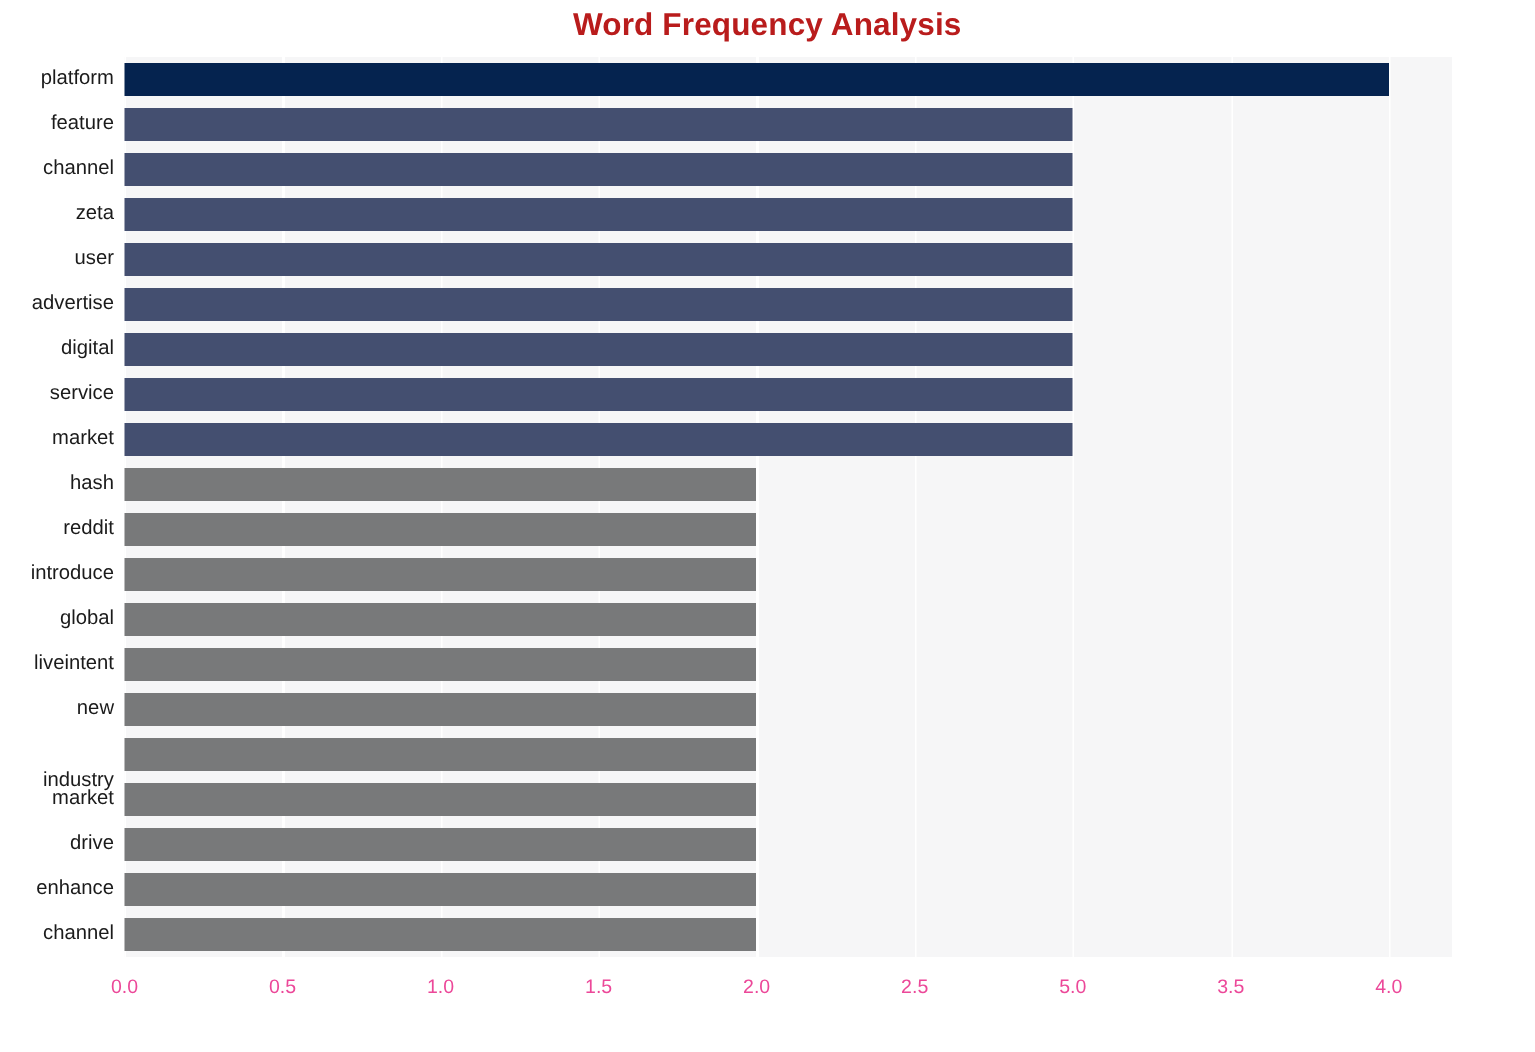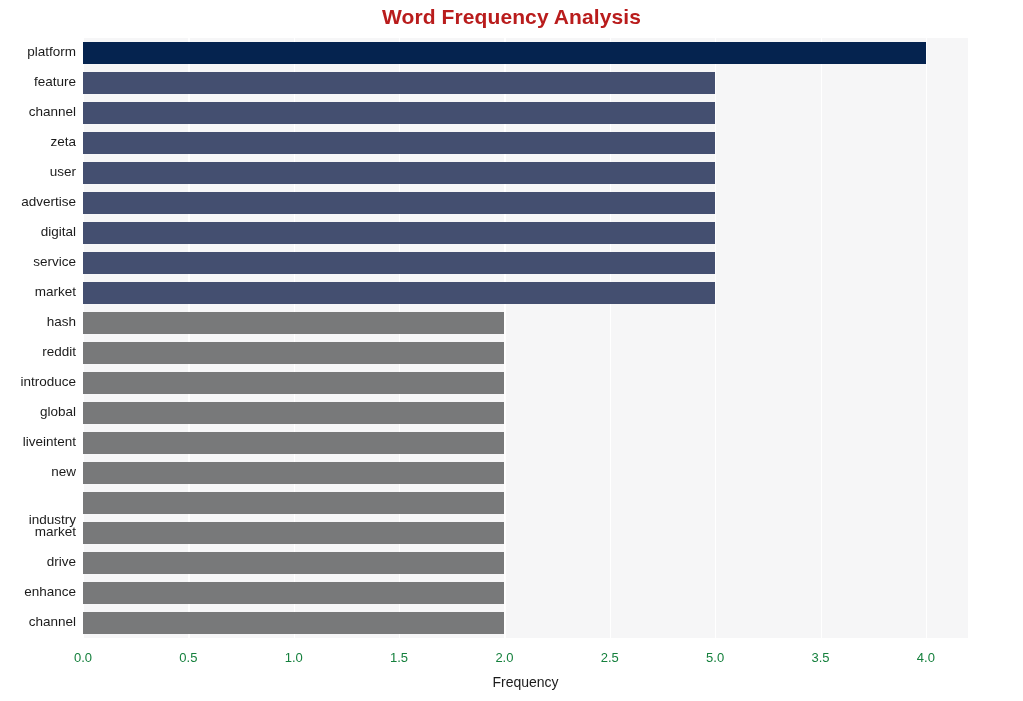--- a/index.html
+++ b/index.html
@@ -98,21 +98,21 @@
     left: 83px;
     top: 638px;
     width: 885px;
     height: 30px;
   }
   .xtick {
     position: absolute;
     top: 12px;
     transform: translateX(-50%);
     font-size: 13px;
-    color: #15803d;
+    color: #ec4899;
     white-space: nowrap;
   }
 
   #x-axis-label {
     position: absolute;
     left: 83px;
     top: 674px;
     width: 885px;
     text-align: center;
     font-size: 14px;
@@ -230,15 +230,14 @@
       <div class="xtick" style="left: 105.357px;">0.5</div>
       <div class="xtick" style="left: 210.714px;">1.0</div>
       <div class="xtick" style="left: 316.071px;">1.5</div>
       <div class="xtick" style="left: 421.429px;">2.0</div>
       <div class="xtick" style="left: 526.786px;">2.5</div>
       <div class="xtick" style="left: 632.143px;">5.0</div>
       <div class="xtick" style="left: 737.5px;">3.5</div>
       <div class="xtick" style="left: 842.857px;">4.0</div>
     </div>
 
-  <div id="x-axis-label">Frequency</div>
 
 </div>
 
 </body></html>

